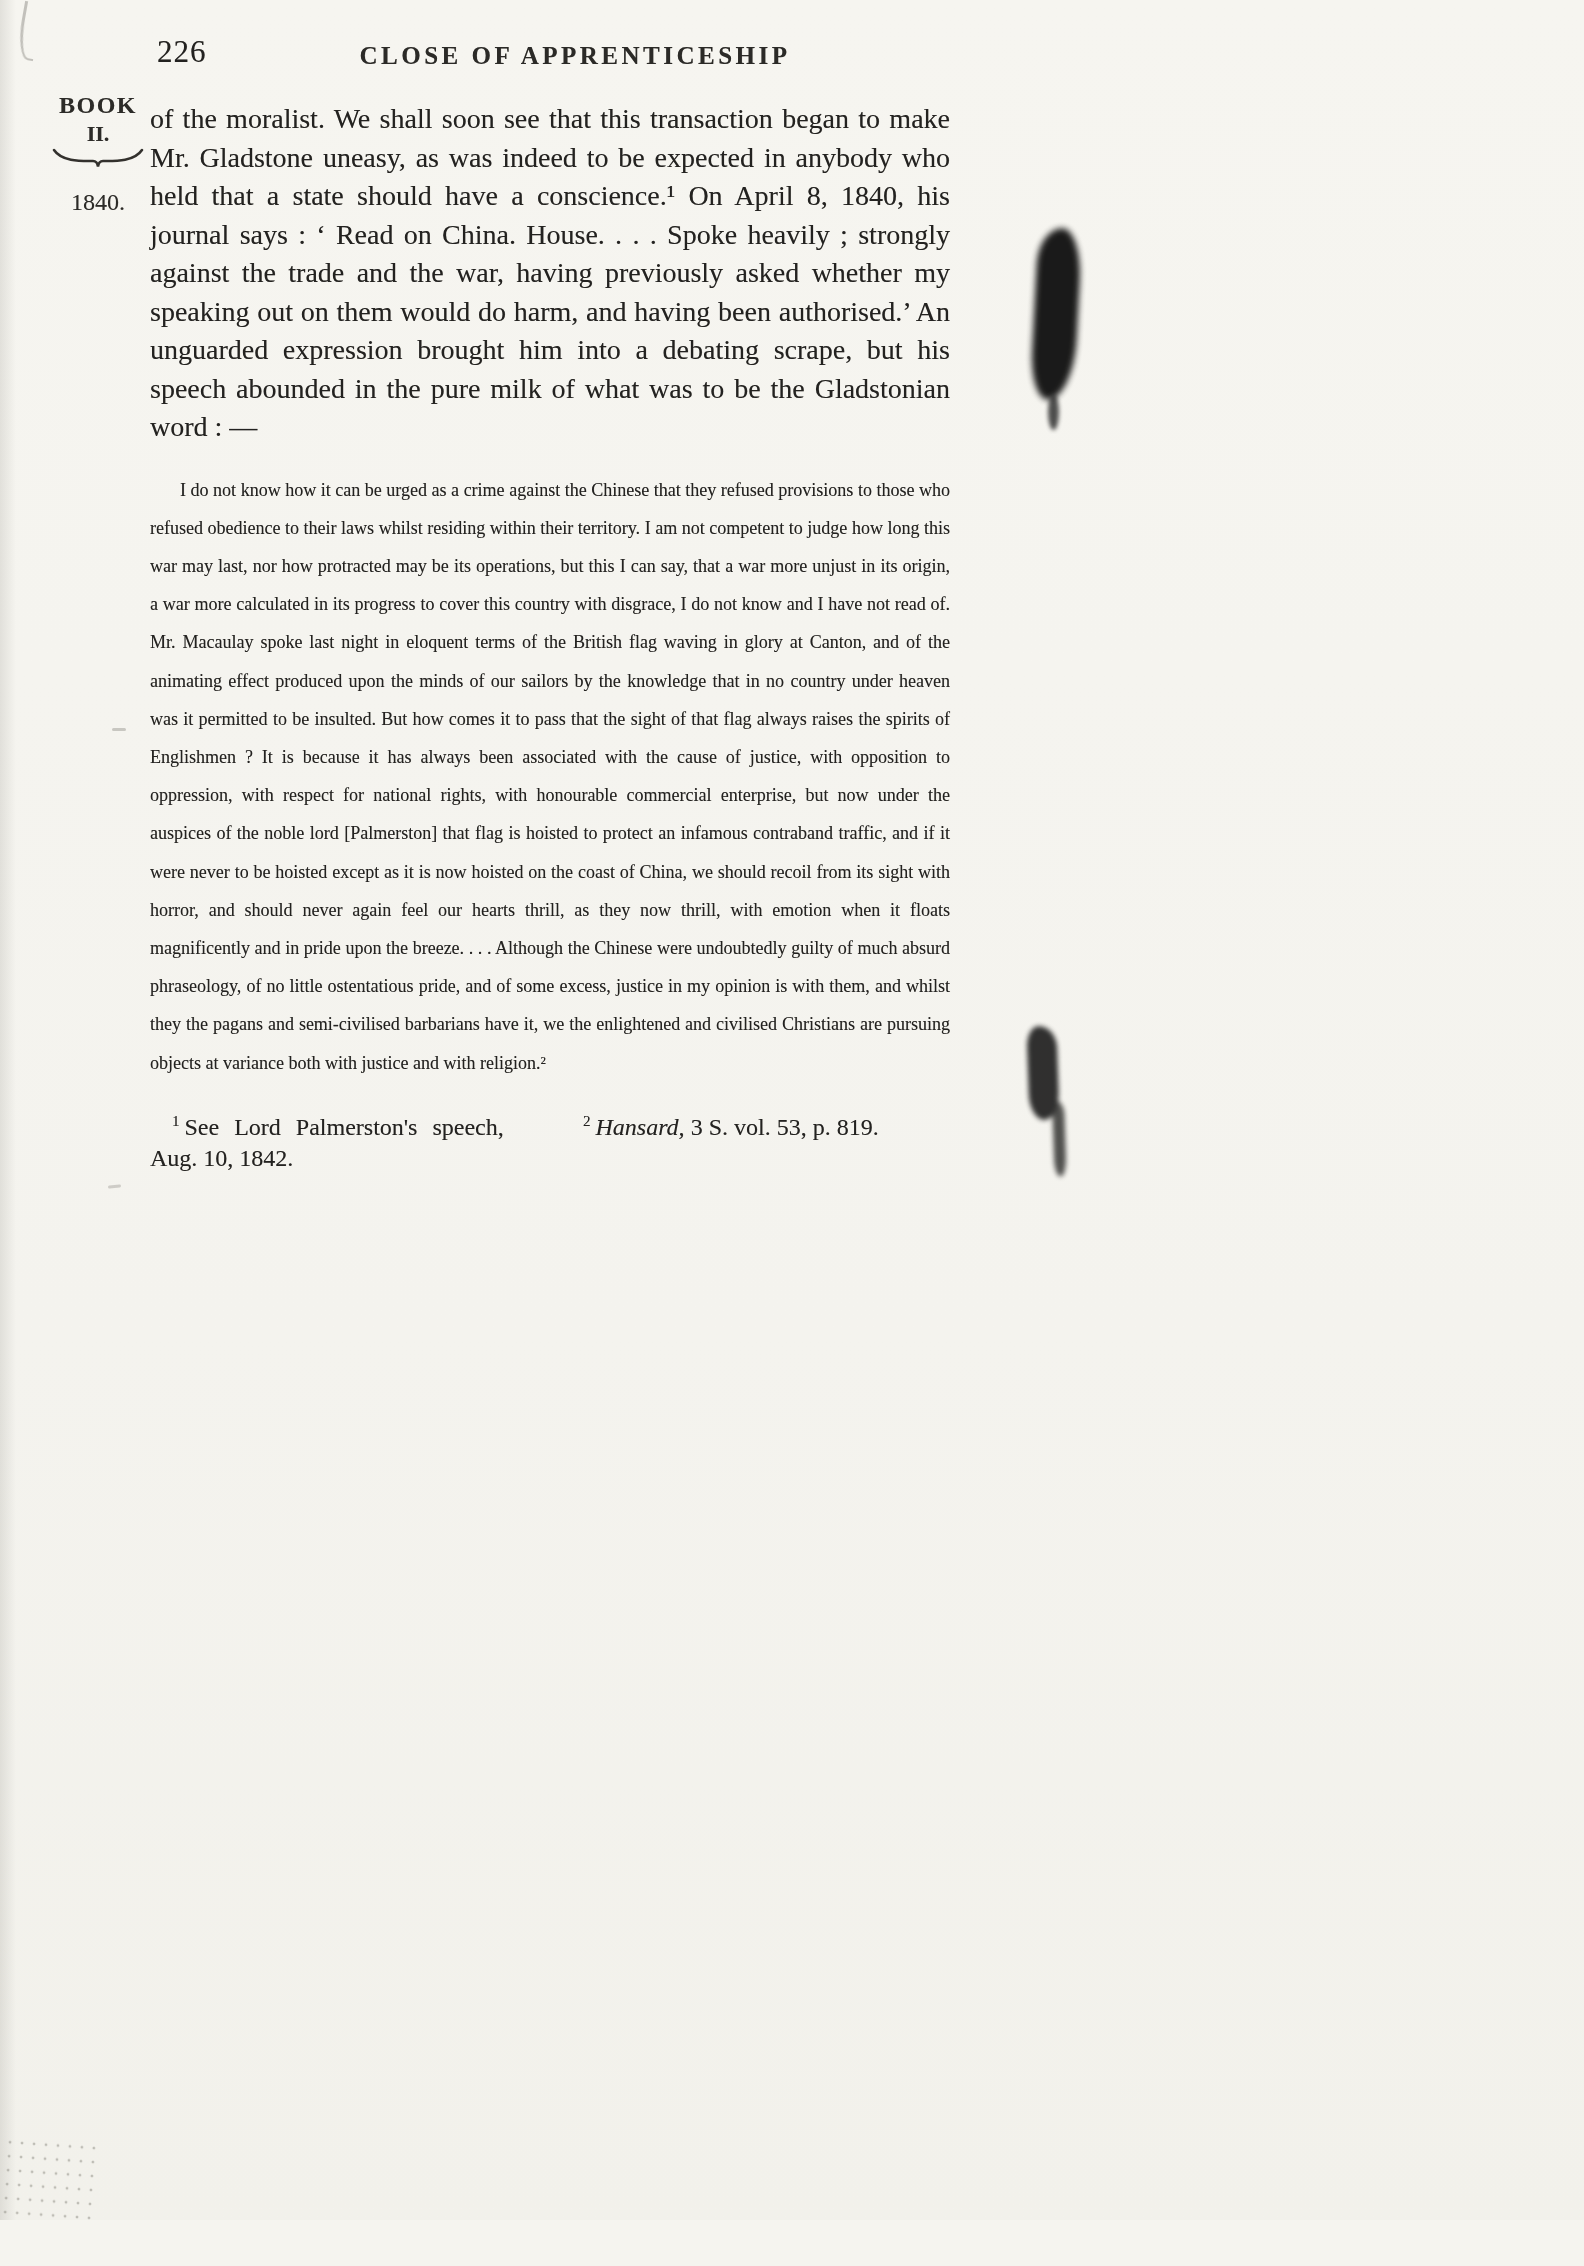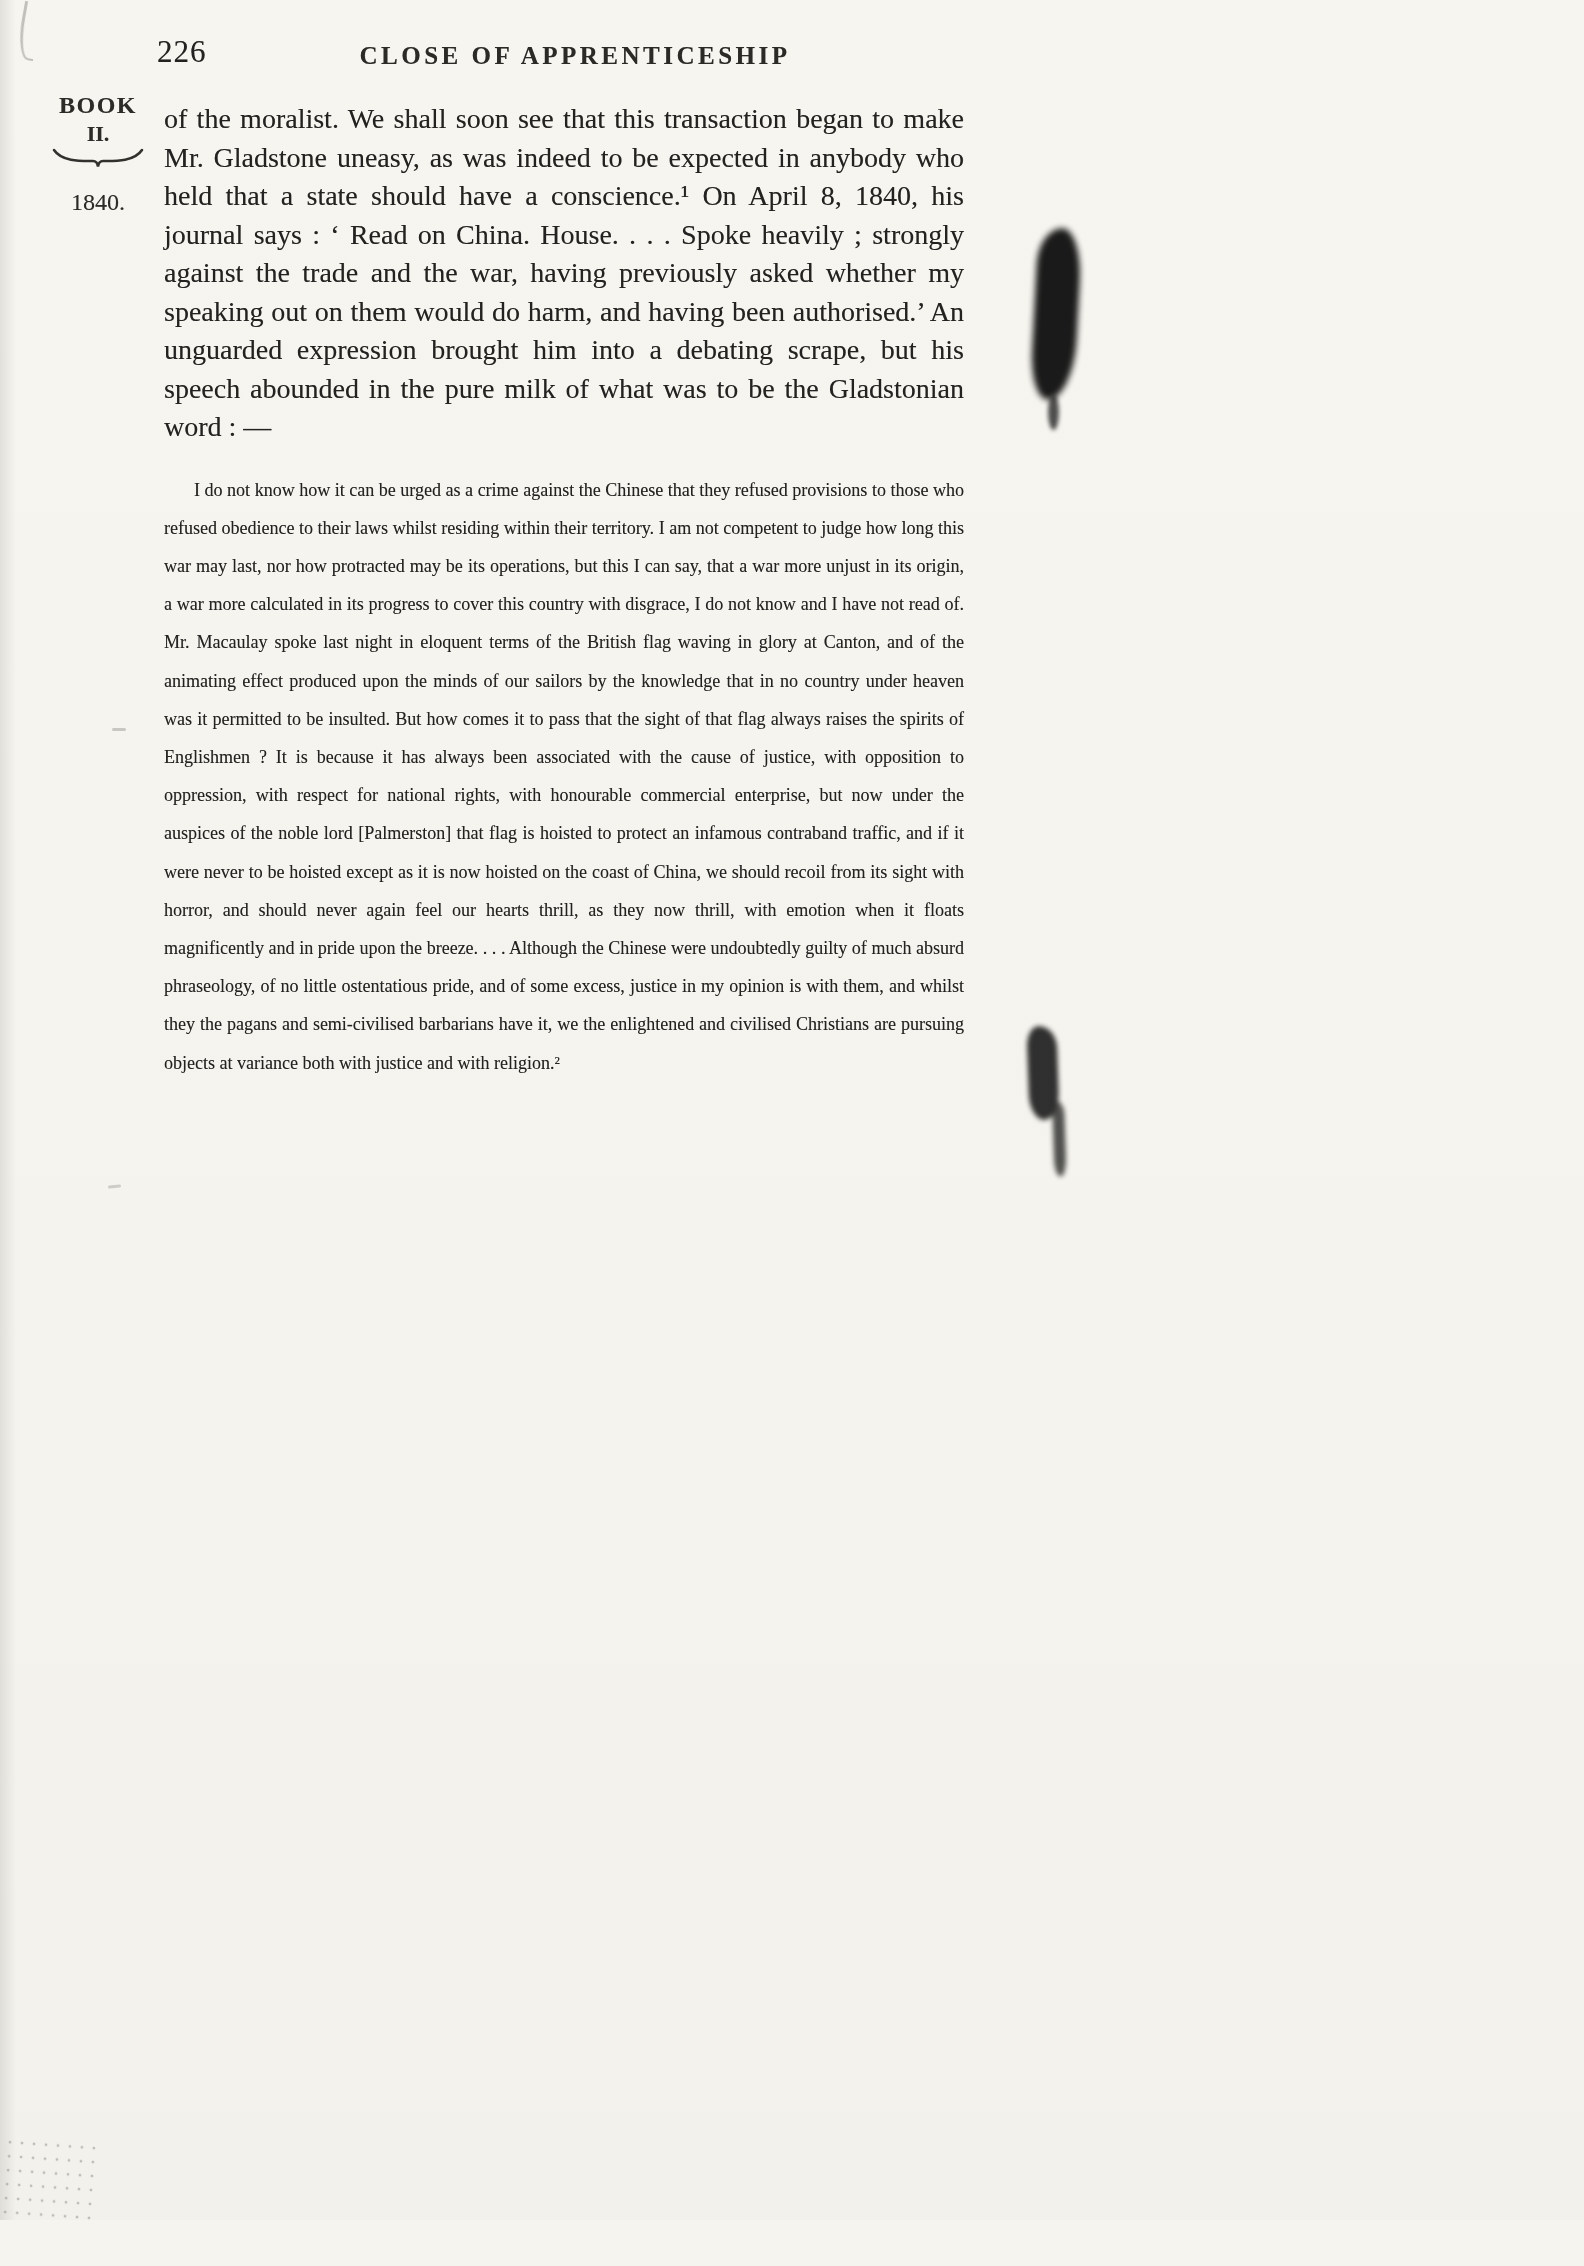--- a/index.html
+++ b/index.html
@@ -31,21 +31,21 @@
   .margin-note {
     position:absolute; left:48px; top:92px; width:100px;
     text-align:center; line-height:1.15;
   }
   .m-book { font-size:24px; letter-spacing:1.5px; font-weight:700; color:#2c2b28; }
   .m-numeral { font-size:22px; font-weight:700; color:#2c2b28; margin-top:1px; }
   .m-brace { margin-top:2px; height:20px; }
   .m-year { font-size:24px; margin-top:21px; color:#2c2b28;text-align:center; }
 
   
-  .text-col { position:absolute; left:164px; top:100px; width:800px; }
+  .text-col { position:absolute; left:150px; top:100px; width:800px; }
   .para {
     font-size:28px; line-height:38.5px;
     text-align:justify; hyphens:none;
   }
   .quote {
     margin-top:24px;
     font-size:18px; line-height:38.2px;
     text-align:justify; text-indent:30px; hyphens:none;
   }
   .footnotes { position:relative; margin-top:30px; font-size:24px; line-height:31px; }
@@ -120,20 +120,30 @@
         <path d="M2 2 C10 14, 30 13, 41 13 C44.5 13, 45.5 15, 46 18.5 C46.5 15, 47.5 13, 51 13 C62 13, 82 14, 90 2" fill="none" stroke="#33312d" stroke-width="2.6" stroke-linecap="round"></path>
       </svg>
     </div>
     <div class="m-year ink">1840.</div>
   </aside>
 
   <main class="text-col">
     <p class="para ink">of the moralist.  We shall soon see that this transaction began to make Mr. Gladstone uneasy, as was indeed to be expected in anybody who held that a state should have a conscience.¹  On April 8, 1840, his journal says : ‘ Read on China.  House. . . .  Spoke heavily ; strongly against the trade and the war, having previously asked whether my speaking out on them would do harm, and having been authorised.’  An unguarded expression brought him into a debating scrape, but his speech abounded in the pure milk of what was to be the Gladstonian word : —</p>
     <p class="quote ink">I do not know how it can be urged as a crime against the Chinese that they refused provisions to those who refused obedience to their laws whilst residing within their territory.  I am not competent to judge how long this war may last, nor how protracted may be its operations, but this I can say, that a war more unjust in its origin, a war more calculated in its progress to cover this country with disgrace, I do not know and I have not read of.  Mr. Macaulay spoke last night in eloquent terms of the British flag waving in glory at Canton, and of the animating effect produced upon the minds of our sailors by the knowledge that in no country under heaven was it permitted to be insulted.  But how comes it to pass that the sight of that flag always raises the spirits of Englishmen ?  It is because it has always been associated with the cause of justice, with opposition to oppression, with respect for national rights, with honourable commercial enterprise, but now under the auspices of the noble lord [Palmerston] that flag is hoisted to protect an infamous contraband traffic, and if it were never to be hoisted except as it is now hoisted on the coast of China, we should recoil from its sight with horror, and should never again feel our hearts thrill, as they now thrill, with emotion when it floats magnificently and in pride upon the breeze. . . .  Although the Chinese were undoubtedly guilty of much absurd phraseology, of no little ostentatious pride, and of some excess, justice in my opinion is with them, and whilst they the pagans and semi-civilised barbarians have it, we the enlightened and civilised Christians are pursuing objects at variance both with justice and with religion.²</p>
 
+    <div class="footnotes">
+      <div class="fn1 ink">
+        <span class="fn1-line1"><sup class="fn-marker">1</sup><span>See Lord Palmerston's speech,</span></span>
+        <span class="fn1-line2">Aug. 10, 1842.</span>
+      </div>
+      <div class="fn2 ink">
+        <sup class="fn-marker">2</sup><i>Hansard,</i>
+        <span>3 S. vol. 53, p. 819.</span>
+      </div>
+    </div>
   </main>
 
   <div class="art edge-shade"></div>
   <div class="art blob-top"></div>
   <div class="art blob-tail"></div>
   <div class="art blob-mid"></div>
   <div class="art corner-squiggle"></div>
   <div class="art speckles"></div>
   <div class="art dash-1"></div>
   <div class="art dash-2"></div>

